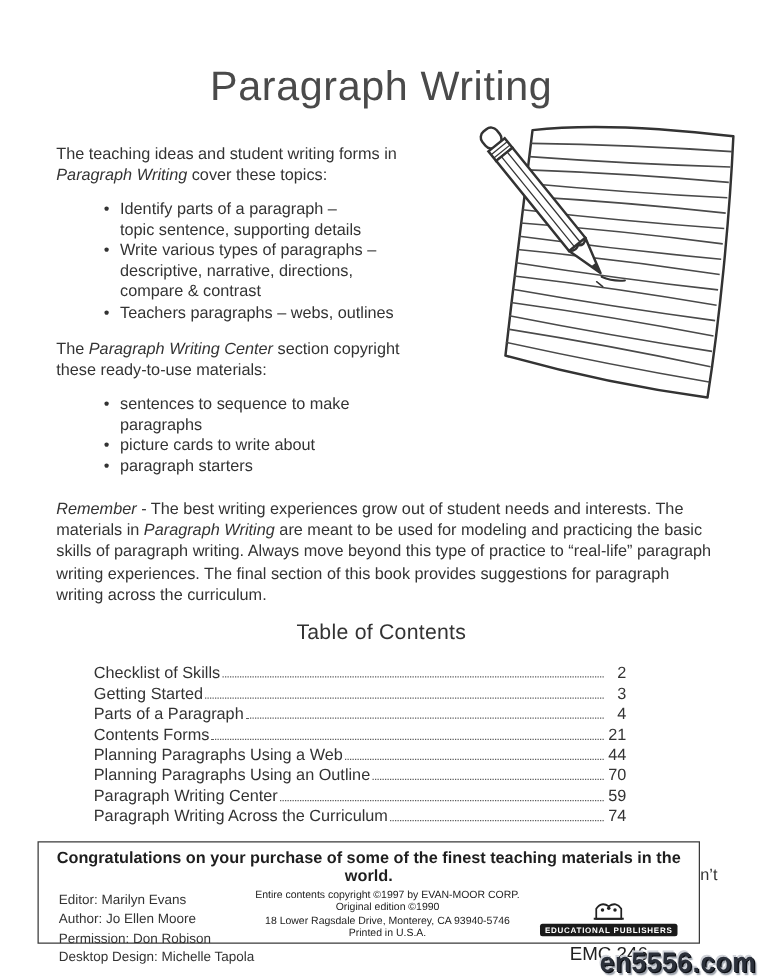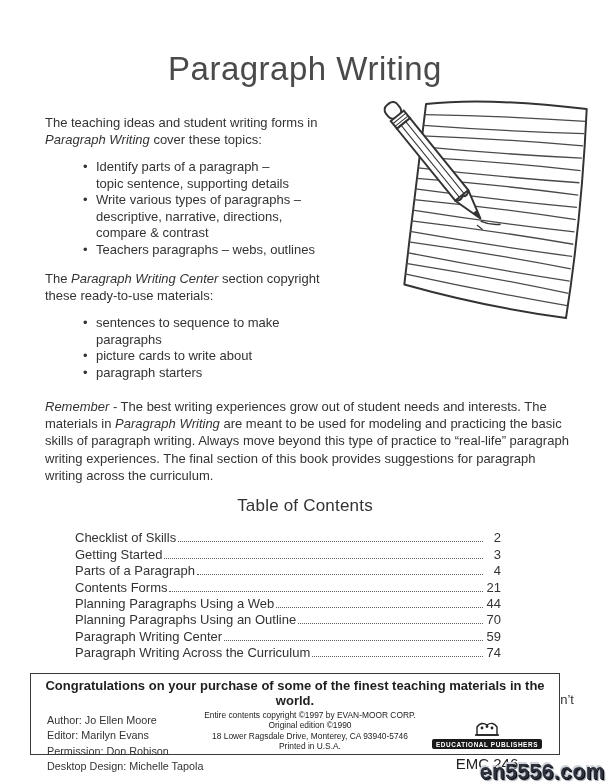--- a/index.html
+++ b/index.html
@@ -169,22 +169,22 @@
         <span class="toc-page">74</span>
       </div>
     </div>
 
   <p class="note"><span style="font-weight: bold;">Note to Second Grade Teachers:</span><span> Much of what is included in this book will need to be done as guided work with your students until they have had many writing experiences. Don’t try to move them on to independent work too quickly.</span></p>
 
   <div class="footer-box">
     <div class="congrats">Congratulations on your purchase of some of the finest teaching materials in the world.</div>
     <div class="footer-cols">
       <div class="credits">
+          <div>Editor: Marilyn Evans</div>
           <div>Author: Jo Ellen Moore</div>
-          <div>Editor: Marilyn Evans</div>
           <div>Permission: Don Robison</div>
           <div>Desktop Design: Michelle Tapola</div>
         </div>
       <div class="copyright">
           <div>Entire contents copyright ©1997 by EVAN-MOOR CORP.</div>
           <div>Original edition ©1990</div>
           <div>18 Lower Ragsdale Drive, Monterey, CA 93940-5746</div>
           <div>Printed in U.S.A.</div>
         </div>
       <div class="logo">

